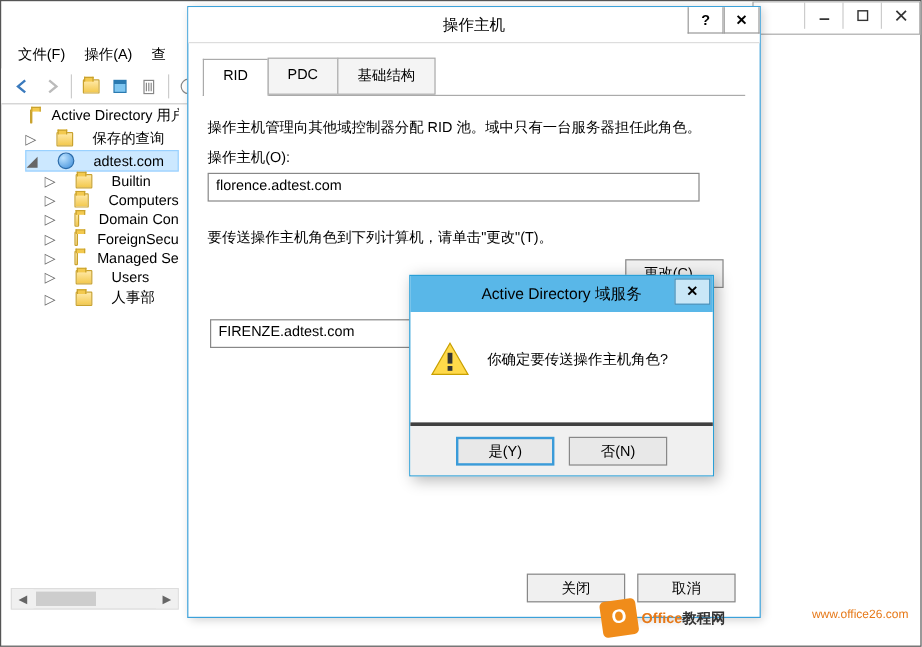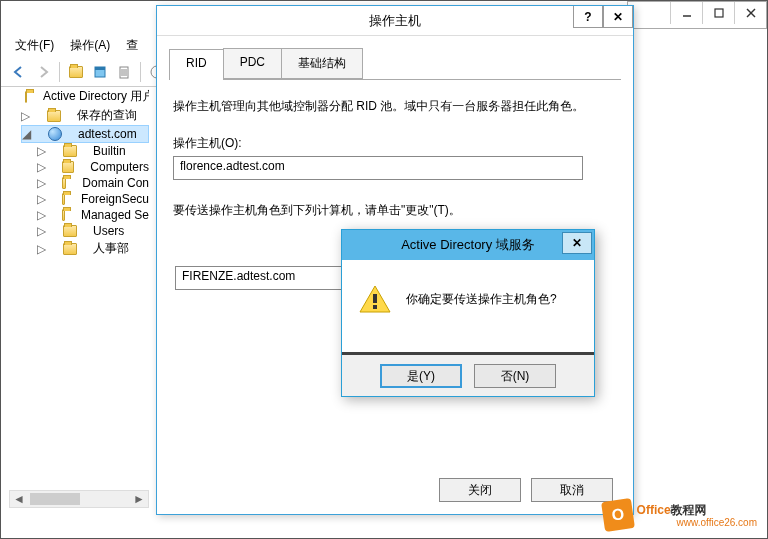--- a/index.html
+++ b/index.html
@@ -38,21 +38,21 @@
     .dlg1-title { height: 30px; background: #fff; display: flex; align-items: center; justify-content: center; position: relative; border-bottom: 1px solid #ddd; }
     .dlg1-title .txt { font-size: 13px; }
     .dlg1-title .btns { position: absolute; right: 0; top: 0; display: flex; }
     .dlg1-title .btns .tbtn { width: 30px; height: 22px; border: 1px solid #999; border-top: none; display: flex; align-items: center; justify-content: center; font-weight: bold; background: #fff; }
     
     .dlg1-body { padding: 12px; }
     .tabs { display: flex; border-bottom: 1px solid #aaa; }
     .tab { padding: 6px 16px; border: 1px solid #aaa; border-bottom: none; margin-right: -1px; background: #fff; position: relative; top: 1px; }
     .tab.inactive { background: #f4f4f4; top: 0; border-bottom: 1px solid #aaa; }
     .tab-content { border: none; padding: 18px 4px 4px; }
-    .desc { margin-bottom: 20px; }
+    .desc { margin-bottom: 8px; }
     .label { margin-bottom: 4px; }
     .textfield { width: 410px; height: 24px; border: 1px solid #888; padding: 2px 6px; background: #fff; }
     .instruction { margin-top: 22px; }
     .change-btn { position: absolute; right: 30px; top: 210px; width: 82px; height: 24px; border: 1px solid #888; background: #f0f0f0; text-align: center; line-height: 22px; }
     .textfield2 { position: absolute; top: 260px; left: 18px; width: 410px; height: 24px; border: 1px solid #888; padding: 2px 6px; background: #fff; }
     
     .dlg1-footer { position: absolute; bottom: 12px; right: 20px; display: flex; gap: 10px; justify-content: center; }
     .dlg1-footer .fbtn { width: 82px; height: 24px; border: 1px solid #888; background: #f0f0f0; text-align: center; line-height: 22px; }
     
     
@@ -63,21 +63,21 @@
     .dlg2-body { padding: 24px 16px; display: flex; align-items: center; gap: 14px; }
     .warn-icon { width: 34px; height: 30px; position: relative; }
     .warn-icon svg { width: 34px; height: 30px; }
     .dlg2-footer { position: absolute; bottom: 0; left: 0; right: 0; height: 44px; background: #f0f0f0; display: flex; align-items: center; justify-content: center; gap: 12px; border-top: 3px solid #404040; }
     .dlg2-footer .dbtn { width: 82px; height: 24px; border: 1px solid #888; background: #e8e8e8; text-align: center; line-height: 22px; }
     .dlg2-footer .dbtn.focus { border: 2px solid #3a9bd9; line-height: 20px; }
     
     
     .watermark { position: absolute; bottom: 8px; right: 10px; display: flex; align-items: center; gap: 4px; }
     .wm-ico { width: 30px; height: 30px; background: #f08c1a; border-radius: 4px; position: relative; transform: rotate(-8deg); display:flex; align-items:center; justify-content:center; color:#fff; font-weight:bold; font-size:16px;}
-    .wm-txt { display: flex; flex-direction: column; line-height: 1.1; }
+    .wm-txt { display: flex; line-height: 1.1; gap: 32px; }
     .wm-txt .l1 { color: #e67817; font-weight: bold; font-size: 14px; }
     .wm-txt .l1 .suffix { color: #333; }
     .wm-txt .l2 { color: #e67817; font-size: 10px; padding-left: 40px; }
   </style>
 </head>
 <body>
 
 <div class="parent-titlebar">
   <div class="win-btn">
       <svg viewBox="0 0 10 10">
@@ -214,20 +214,21 @@
       <div class="tab inactive">PDC</div>
       <div class="tab inactive">基础结构</div>
     </div>
     <div class="tab-content">
       <div class="desc">操作主机管理向其他域控制器分配 RID 池。域中只有一台服务器担任此角色。</div>
       <div class="label">操作主机(O):</div>
       <div class="textfield">florence.adtest.com</div>
       <div class="instruction">要传送操作主机角色到下列计算机，请单击"更改"(T)。</div>
     </div>
   </div>
+  <div class="change-btn">更改(C)...</div>
   <div class="textfield2">FIRENZE.adtest.com</div>
   <div class="dlg1-footer">
     <div class="fbtn">关闭</div>
     <div class="fbtn">取消</div>
   </div>
 </div>
 
 <div class="dialog2">
   <div class="dlg2-title">
     <span class="txt">Active Directory 域服务</span>

